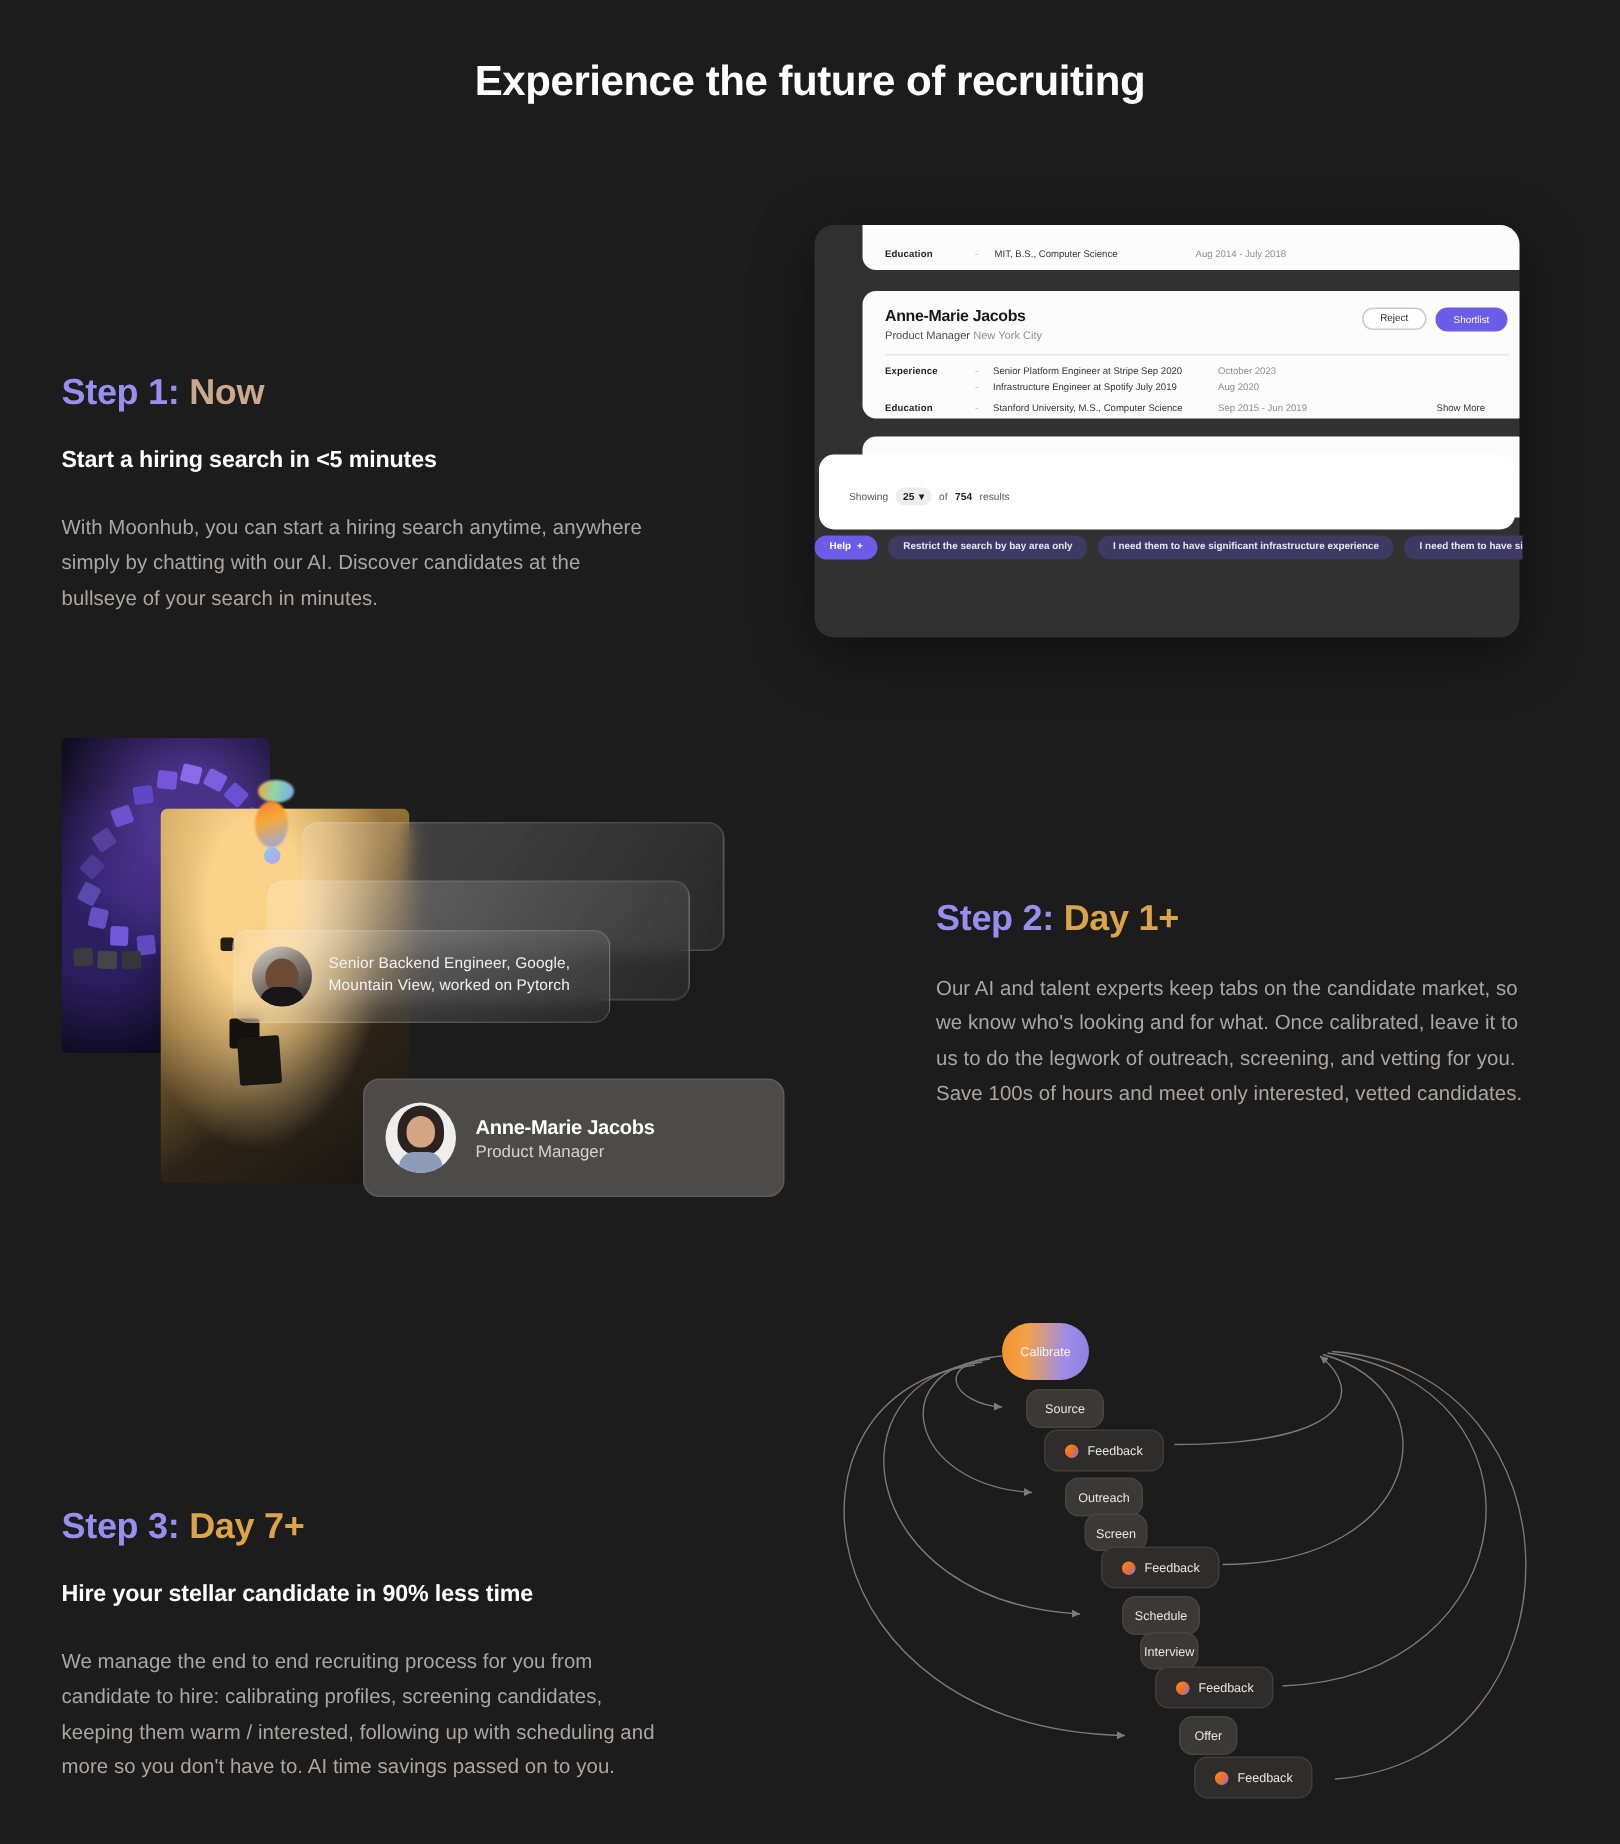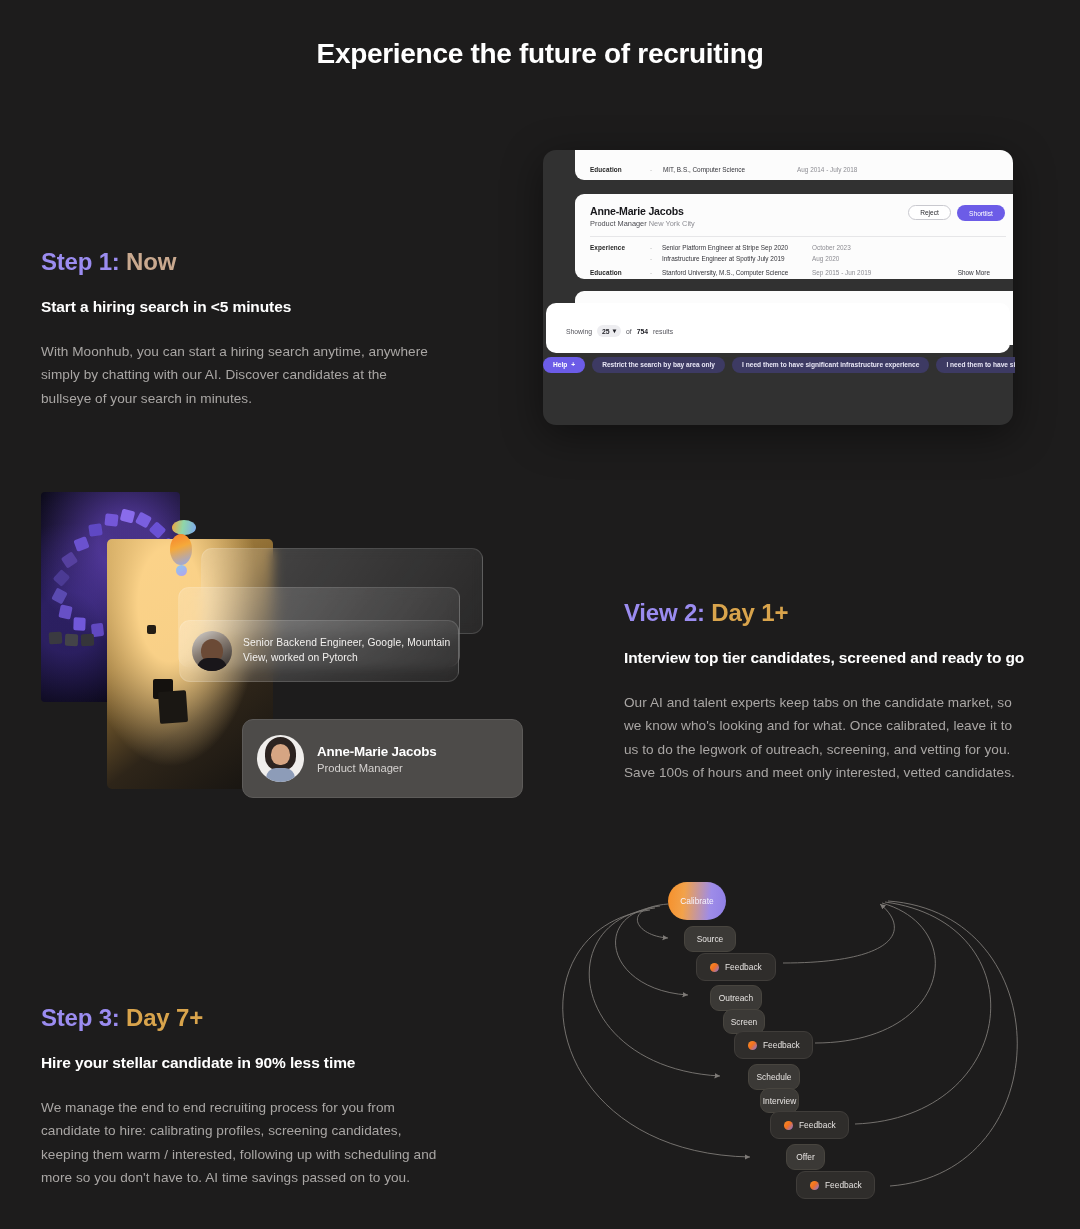--- a/index.html
+++ b/index.html
@@ -171,22 +171,22 @@
 
   .glass {
     position: absolute; border-radius: 11px;
     background: linear-gradient(125deg, rgba(255,255,255,.20), rgba(255,255,255,.06));
     border: 1px solid rgba(255,255,255,.13);
     backdrop-filter: blur(6px);
   }
   #glass-back  { left: 201px; top: 548px; width: 282px; height: 86px; }
   #glass-mid   { left: 178px; top: 587px; width: 282px; height: 80px; }
   #glass-front {
-    left: 155px; top: 620px; width: 280px; height: 62px;
-    display: flex; align-items: center; padding-left: 12px; gap: 11px; margin-left: 24px;
+    left: 155px; top: 620px; width: 252px; height: 62px;
+    display: flex; align-items: center; padding-left: 12px; gap: 11px;
   }
   .avatar-round {
     width: 40px; height: 40px; border-radius: 50%; overflow: hidden; flex: none;
     background: linear-gradient(150deg,#d9d6d2 0%,#8a7f76 42%,#2a2523 100%);
     position: relative;
   }
   .avatar-round .face {
     position: absolute; left: 9px; top: 8px; width: 22px; height: 24px;
     border-radius: 50% 50% 45% 45%; background: #6b4a36;
   }
@@ -379,24 +379,23 @@
         <div class="shirt"></div>
     </div>
     <div>
       <div class="anne-name">Anne-Marie Jacobs</div>
       <div class="anne-role">Product Manager</div>
     </div>
   </div>
 
   <div class="step-text" id="step2-text">
     <div class="step-kicker">
-      <span class="k1">View 2:</span>
+      <span class="k1">Step 2:</span>
       <span class="k3">Day 1+</span>
     </div>
-    <div class="step-sub">Interview top tier candidates, screened and ready to go</div>
     <div class="step-body">Our AI and talent experts keep tabs on the candidate market, so we know who's looking and for what. Once calibrated, leave it to us to do the legwork of outreach, screening, and vetting for you. Save 100s of hours and meet only interested, vetted candidates.</div>
   </div>
 
   <div class="step-text" id="step3-text">
     <div class="step-kicker">
       <span class="k1">Step 3:</span>
       <span class="k3">Day 7+</span>
     </div>
     <div class="step-sub">Hire your stellar candidate in 90% less time</div>
     <div class="step-body">We manage the end to end recruiting process for you from candidate to hire: calibrating profiles, screening candidates, keeping them warm / interested, following up with scheduling and more so you don't have to. AI time savings passed on to you.</div>

